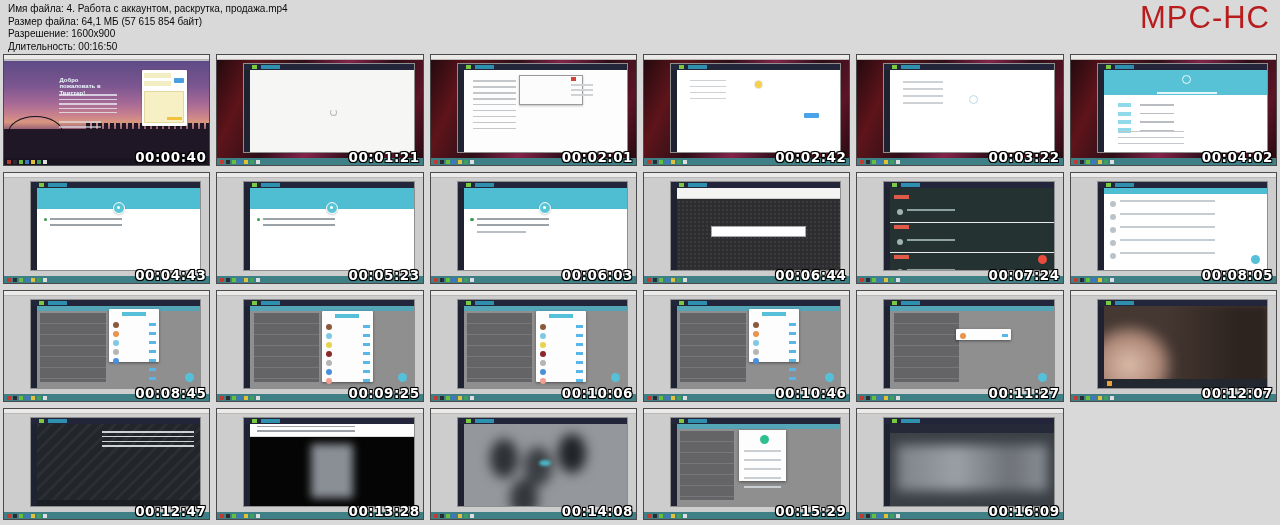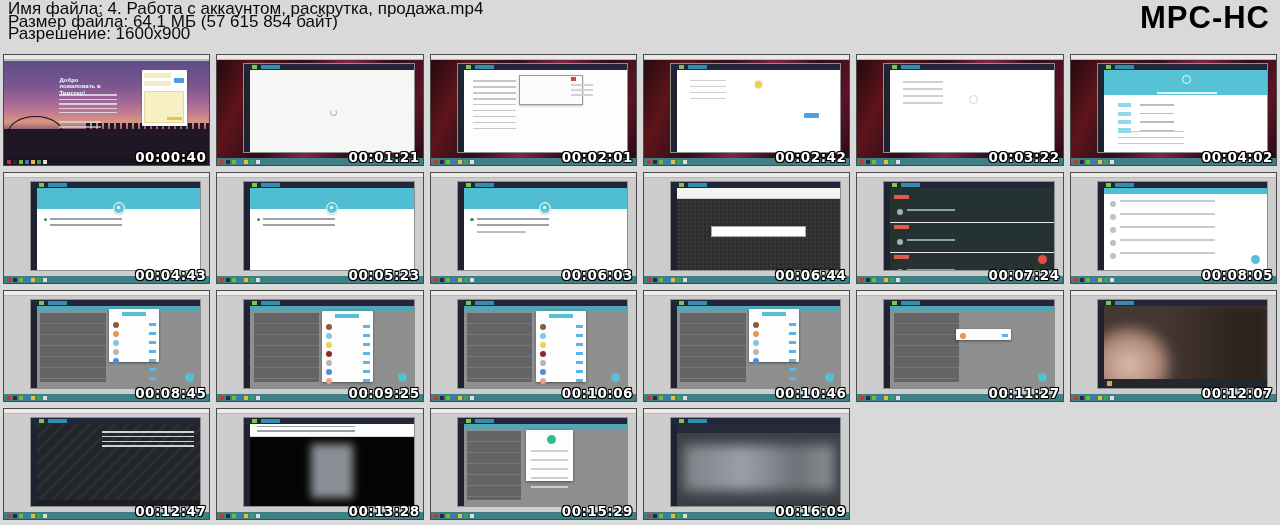--- a/index.html
+++ b/index.html
@@ -1,21 +1,21 @@
 <!DOCTYPE html>
 <html><head>
 <meta charset="utf-8">
 <style>
   * { margin:0; padding:0; box-sizing:border-box; }
   html,body { width:1280px; height:525px; overflow:hidden; }
   body { background:#d9d9d9; font-family:"Liberation Sans", sans-serif; position:relative; }
 
   
-  .sheet-header { position:absolute; left:8px; top:3px; color:#0a0a0a; font-size:17px; line-height:12.5px; }
-  .mpc-logo { position:absolute; right:10px; top:0px; color:#000000; font-size:31px; font-weight:bold; letter-spacing:1px; font-family:"Liberation Sans", sans-serif; }
+  .sheet-header { position:absolute; left:8px; top:3px; color:#0a0a0a; font-size:10px; line-height:12.5px; }
+  .mpc-logo { position:absolute; right:10px; top:0px; color:#b91c1c; font-size:31px; font-weight:normal; letter-spacing:1px; font-family:"Liberation Sans", sans-serif; }
 
   
   .grid { position:absolute; left:3px; top:54px; width:1274px; display:grid;
           grid-template-columns:repeat(6,1fr); grid-auto-rows:112px; gap:6px; }
 
   .thumb { position:relative; overflow:hidden; background:#bfbfbf; border:1px solid #4a4a4a; }
   .thumb * , .thumb *::before, .thumb *::after { position:absolute; content:""; }
 
   .t-time { position:absolute; right:3px; bottom:0px; color:#fff; font-weight:bold; font-size:13.5px;
             font-family:"DejaVu Sans", sans-serif; letter-spacing:0.5px; z-index:9;
@@ -189,20 +189,21 @@
   .scene-blur-dark .page::after { left:4%; right:4%; top:26%; height:56%;
       background:linear-gradient(90deg,#7e8288,#9aa0a6 40%,#6e7278 75%,#8a8f94); filter:blur(6px); }
 </style>
 </head>
 <body>
 
 <div class="sheet-header">
   <div>Имя файла: 4. Работа с аккаунтом, раскрутка, продажа.mp4</div>
   <div>Размер файла: 64,1 МБ (57 615 854 байт)</div>
   <div>Разрешение: 1600x900</div>
+  <div>Длительность: 00:16:50</div>
 </div>
 
 <div class="mpc-logo">MPC-HC</div>
 
 <div class="grid">
     <div class="thumb scene-welcome">
       <div class="chrome"></div>
       <div class="page-full">
         <div class="skyline"></div>
         <div class="w-heading">Добро пожаловать в Твиттер!</div>
@@ -517,20 +518,33 @@
         <div class="vside"></div>
         <div class="page">
           <span class="glines"></span>
         </div>
       </div>
       <div class="tbar">
         <i></i>
       </div>
       <span class="t-time">00:13:28</span>
     </div>
+    <div class="thumb scene-blur-group-dark">
+      <div class="chrome"></div>
+      <div class="desk"></div>
+      <div class="win">
+        <div class="tabs"></div>
+        <div class="vside"></div>
+        <div class="page"></div>
+      </div>
+      <div class="tbar">
+        <i></i>
+      </div>
+      <span class="t-time">00:14:08</span>
+    </div>
     <div class="thumb scene-modal-green">
       <div class="chrome"></div>
       <div class="desk"></div>
       <div class="win">
         <div class="tabs"></div>
         <div class="vside"></div>
         <div class="page">
           <span class="leftlist"></span>
           <span class="popup2"></span>
         </div>

